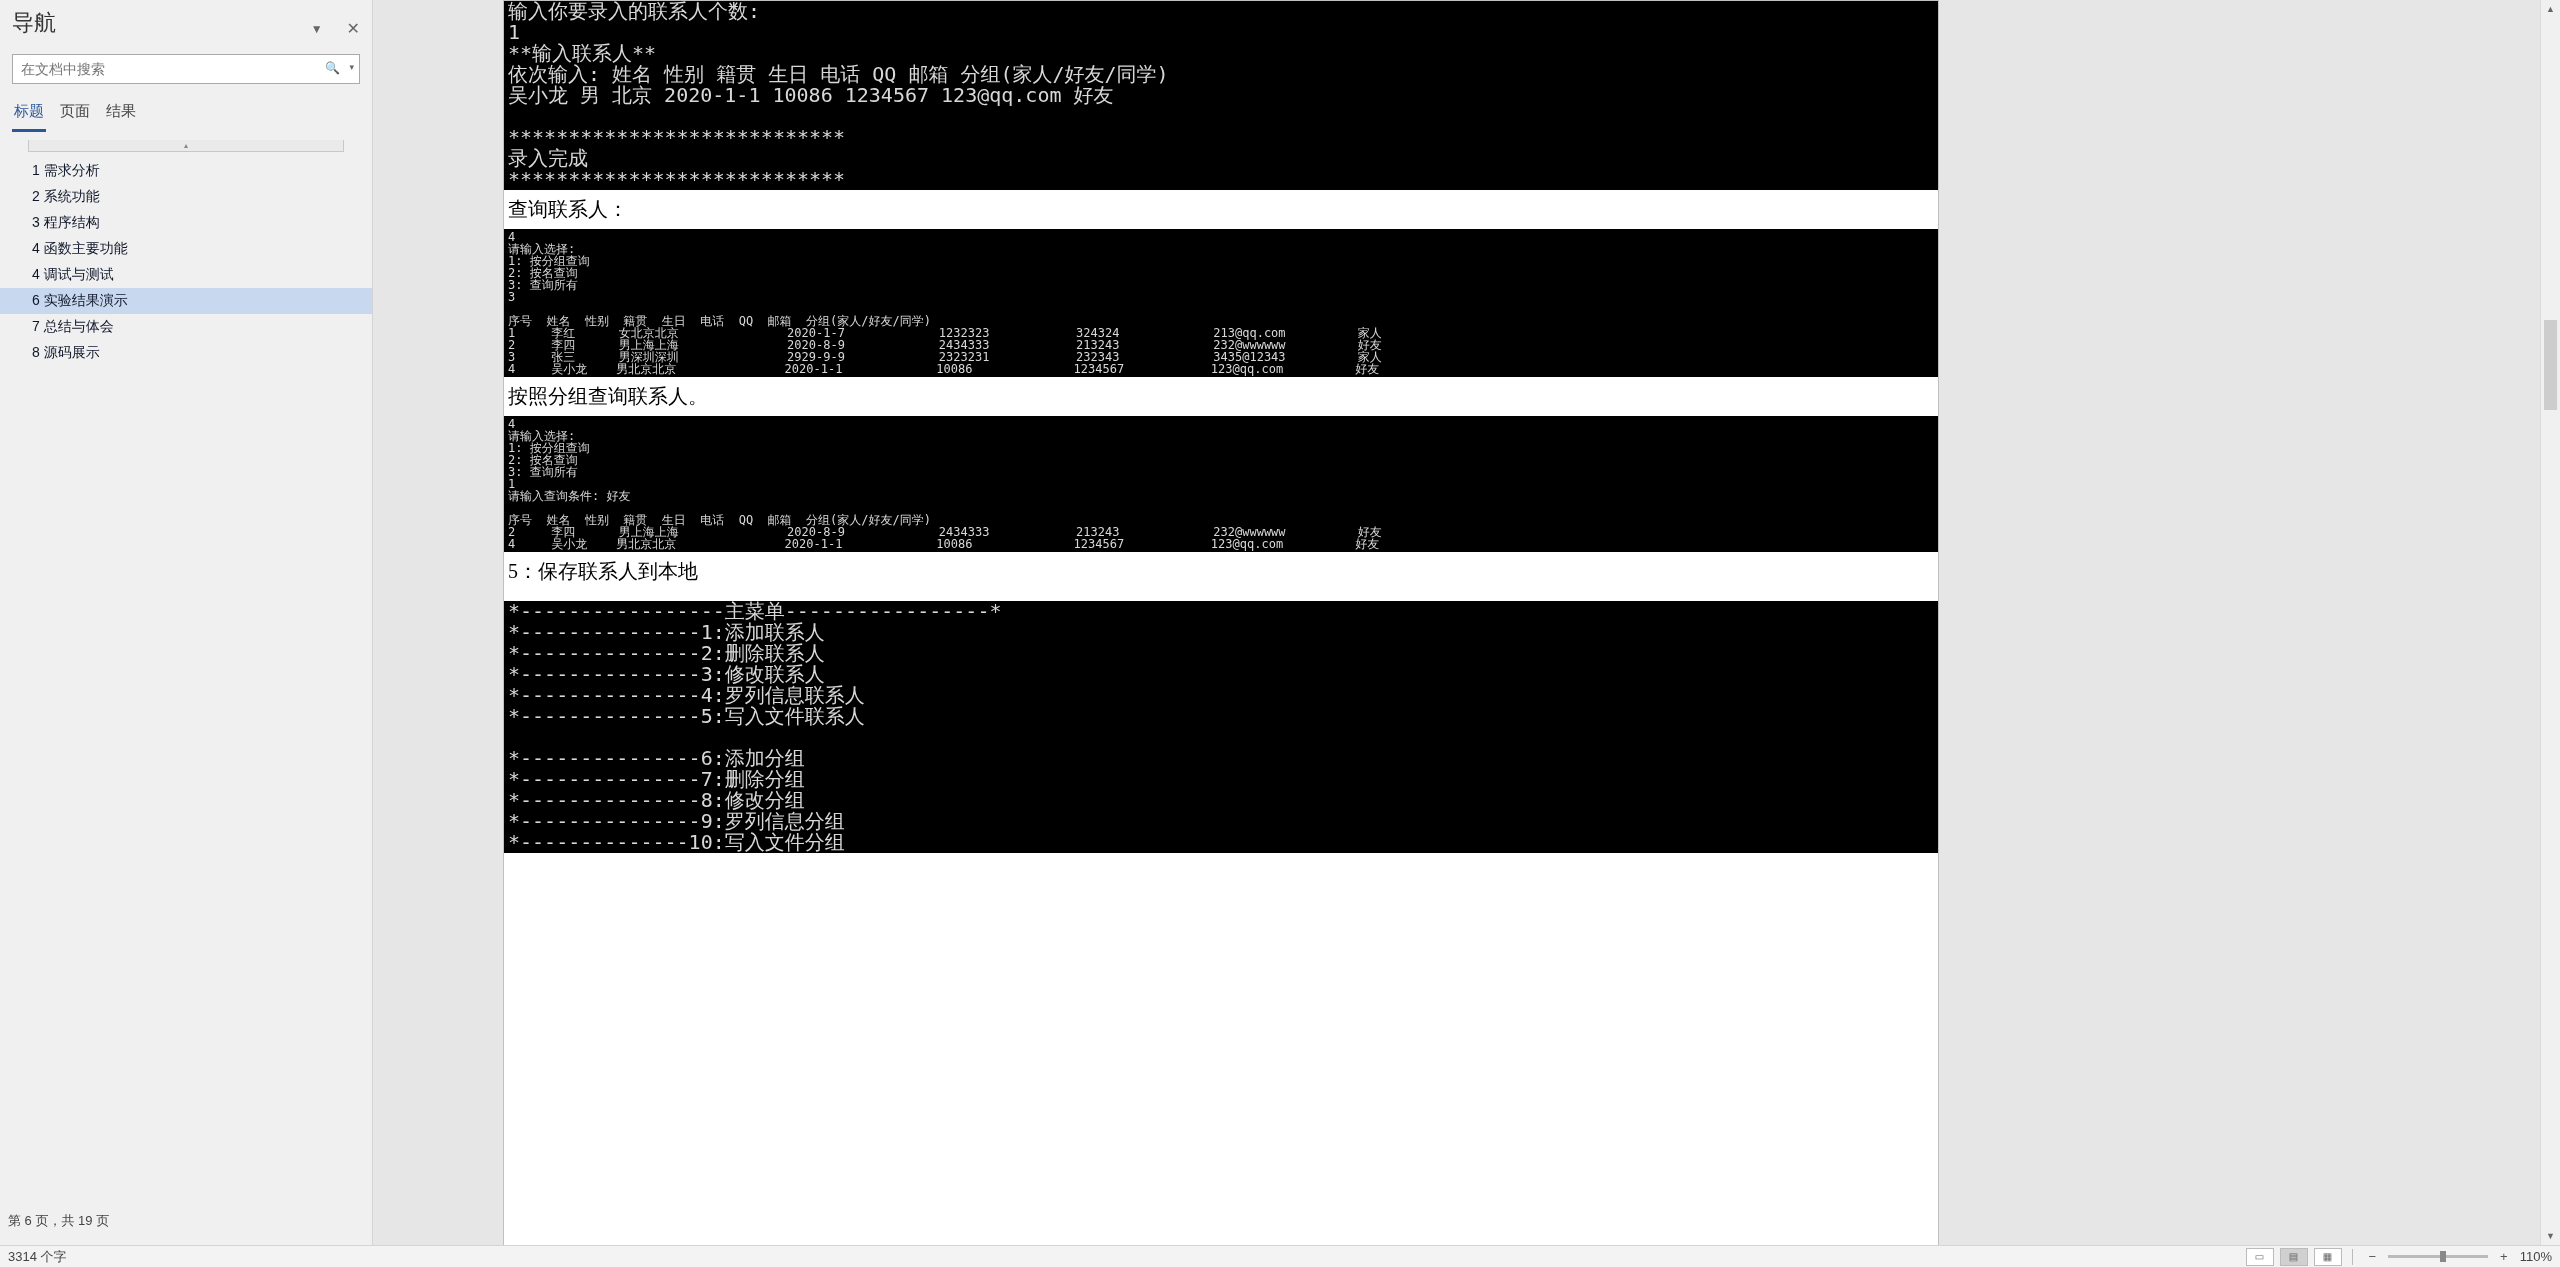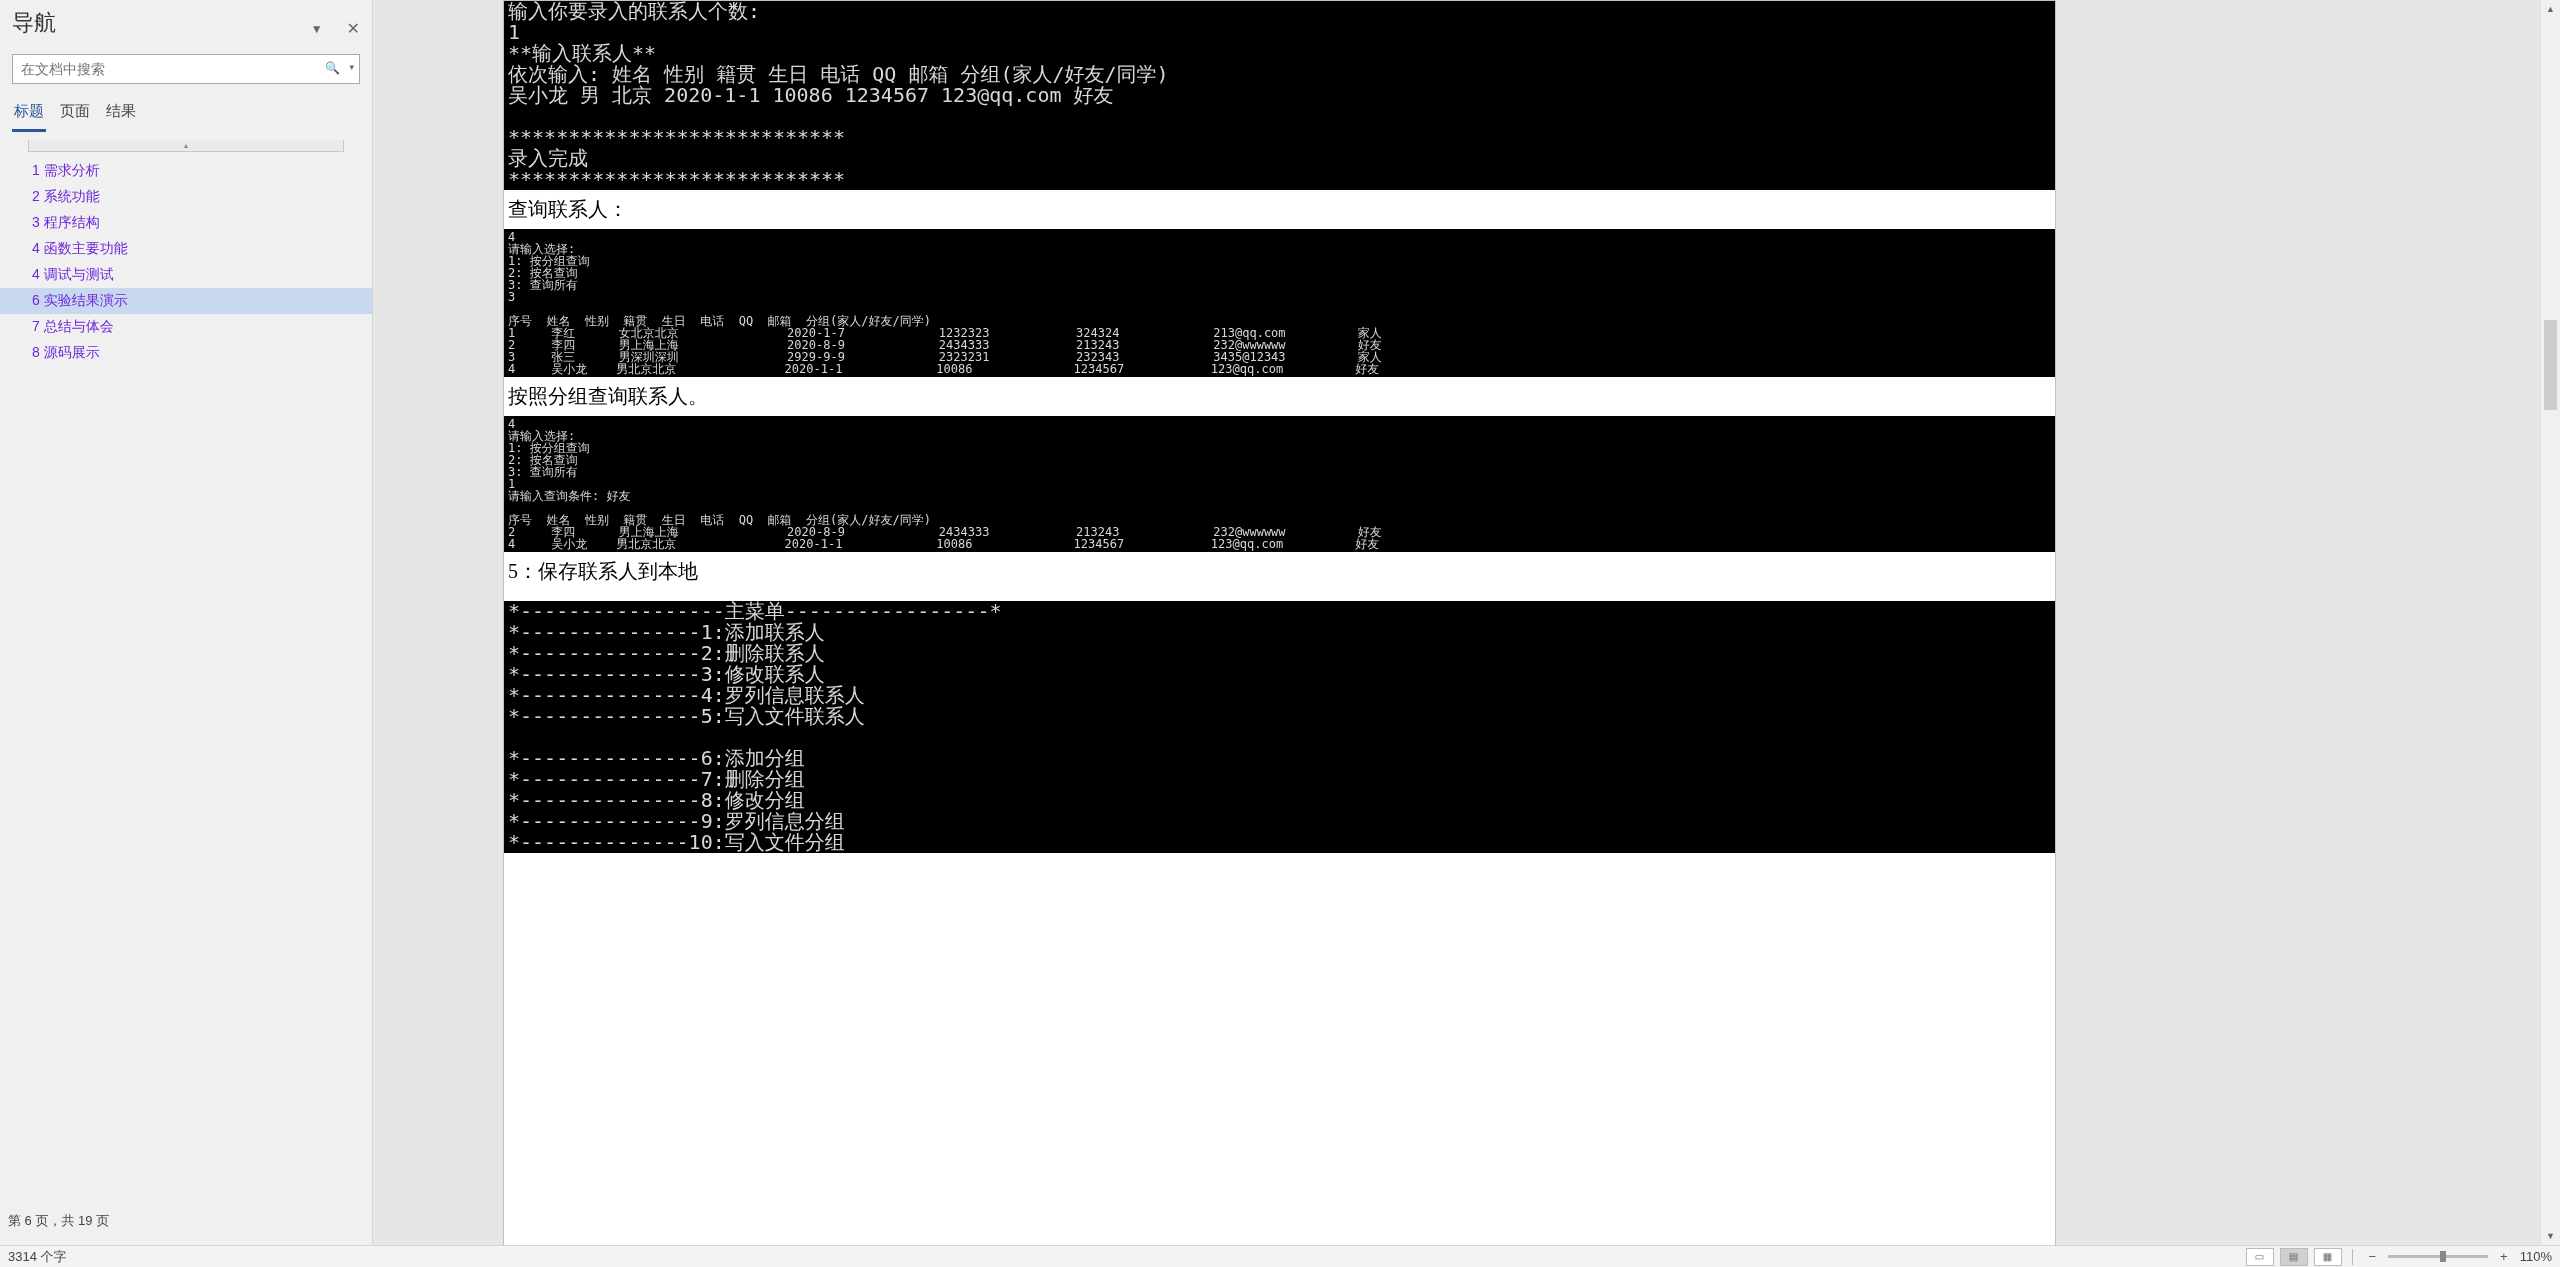--- a/index.html
+++ b/index.html
@@ -19,26 +19,26 @@
 .search-arrow { position: absolute; right: 6px; top: 8px; color: #666; font-size: 9px; }
 
 .nav-tabs { display: flex; gap: 12px; padding: 0 12px; border-bottom: 0; }
 .nav-tab { padding: 6px 2px 8px 2px; color: #444; cursor: pointer; font-size: 15px; }
 .nav-tab.active { color: #2b579a; border-bottom: 3px solid #2b579a; font-weight: 500; }
 
 .nav-divider { margin: 8px 28px 4px 28px; height: 12px; border: 1px solid #c8c8c8; border-top: none; display: flex; align-items: center; justify-content: center; background: #eaeaea; }
 .nav-divider-dot { color: #888; font-size: 8px; line-height: 4px; }
 
 .nav-items { padding: 2px 0; }
-.nav-item { padding: 4px 12px 4px 32px; cursor: pointer; font-size: 14px; color: #6d28d9; }
+.nav-item { padding: 4px 12px 4px 32px; cursor: pointer; font-size: 14px; color: #0f172a; }
 .nav-item.selected { background: #c8d8ee; }
 
 
 .doc-area { position: absolute; left: 373px; top: 0; right: 20px; bottom: 22px; background: #e6e6e6; overflow: hidden; }
-.page { position: absolute; left: 130px; top: 0; width: 1553px; background: #fff; border: 1px solid #c0c0c0; min-height: 1246px; }
+.page { position: absolute; left: 130px; top: 0; width: 1436px; background: #fff; border: 1px solid #c0c0c0; min-height: 1246px; }
 .page-content { padding: 0; }
 
 .console-block { background: #000; color: #d8d8d8; font-family: "NSimSun", "SimSun", monospace; white-space: pre; overflow: hidden; }
 .console-large { font-size: 20px; line-height: 21px; padding: 0 4px; }
 .console-small { font-size: 12px; line-height: 12px; padding: 2px 4px; }
 
 .body-text { font-family: "SimSun", serif; font-size: 20px; color: #000; padding: 6px 4px; }
 
 
 .vscroll { position: absolute; right: 0; top: 0; width: 20px; bottom: 22px; background: #f0f0f0; border-left: 1px solid #dcdcdc; }

